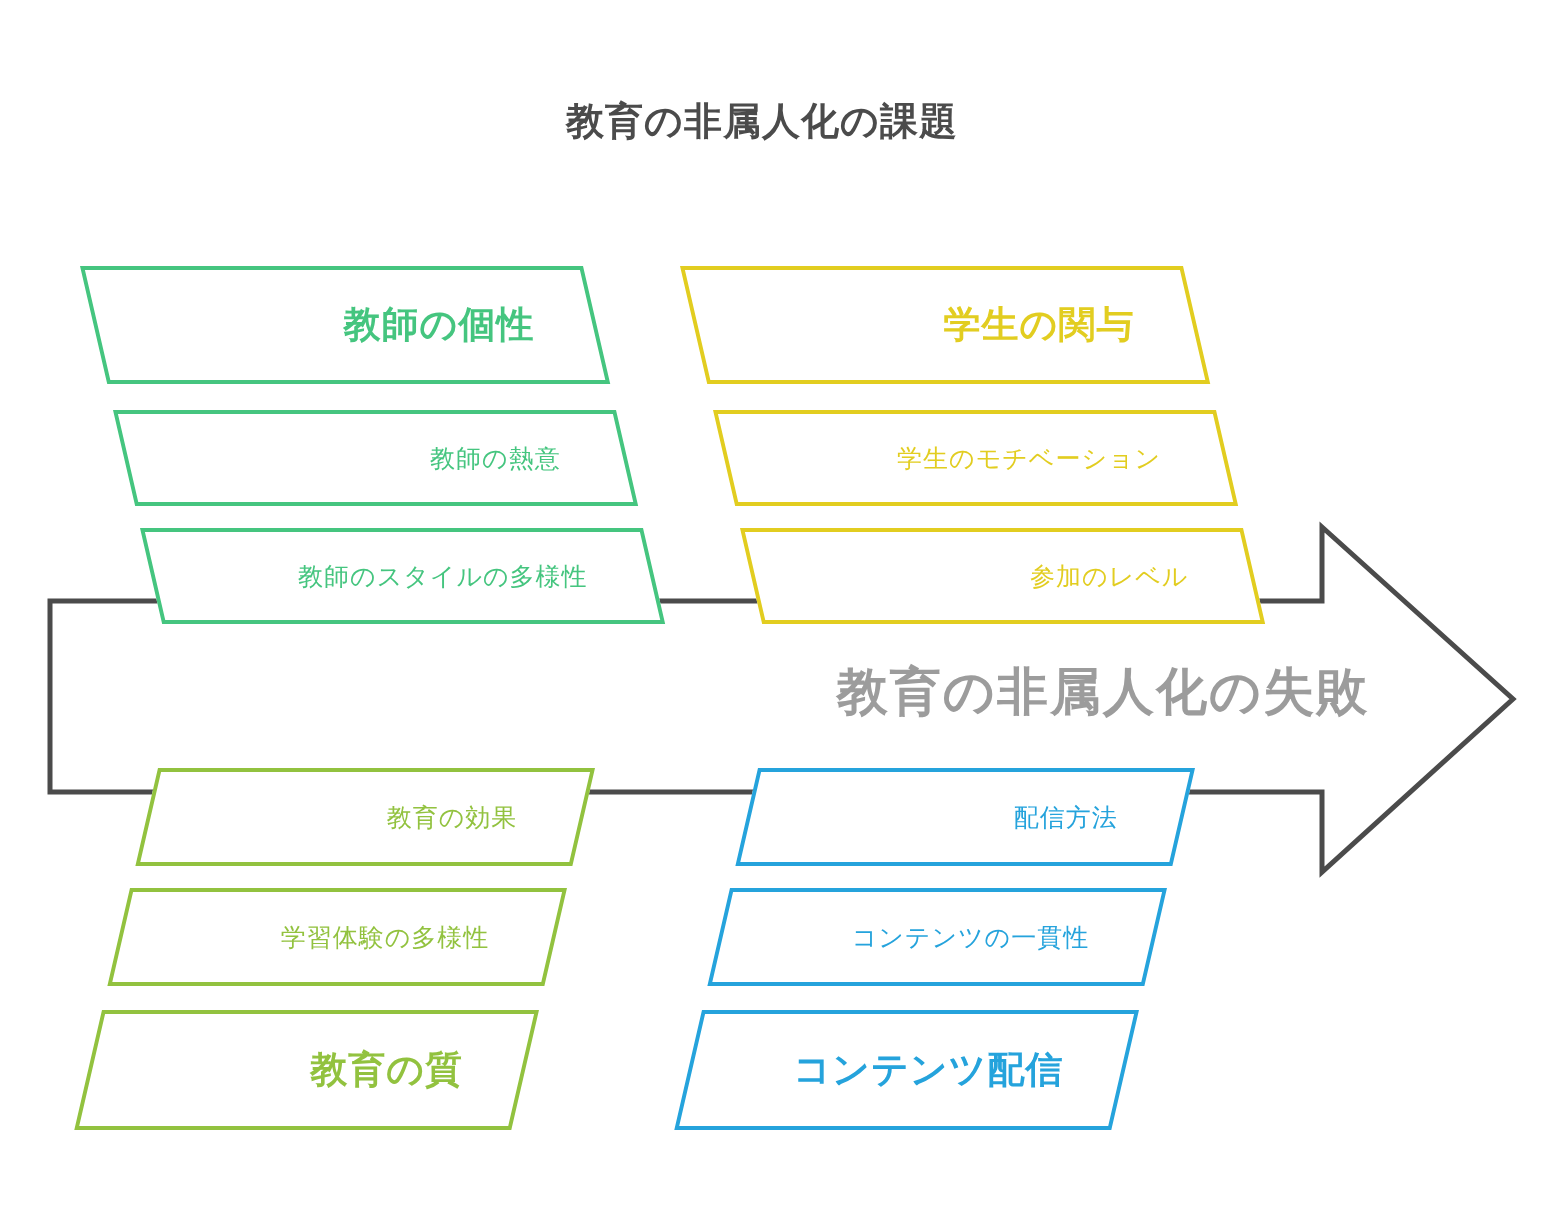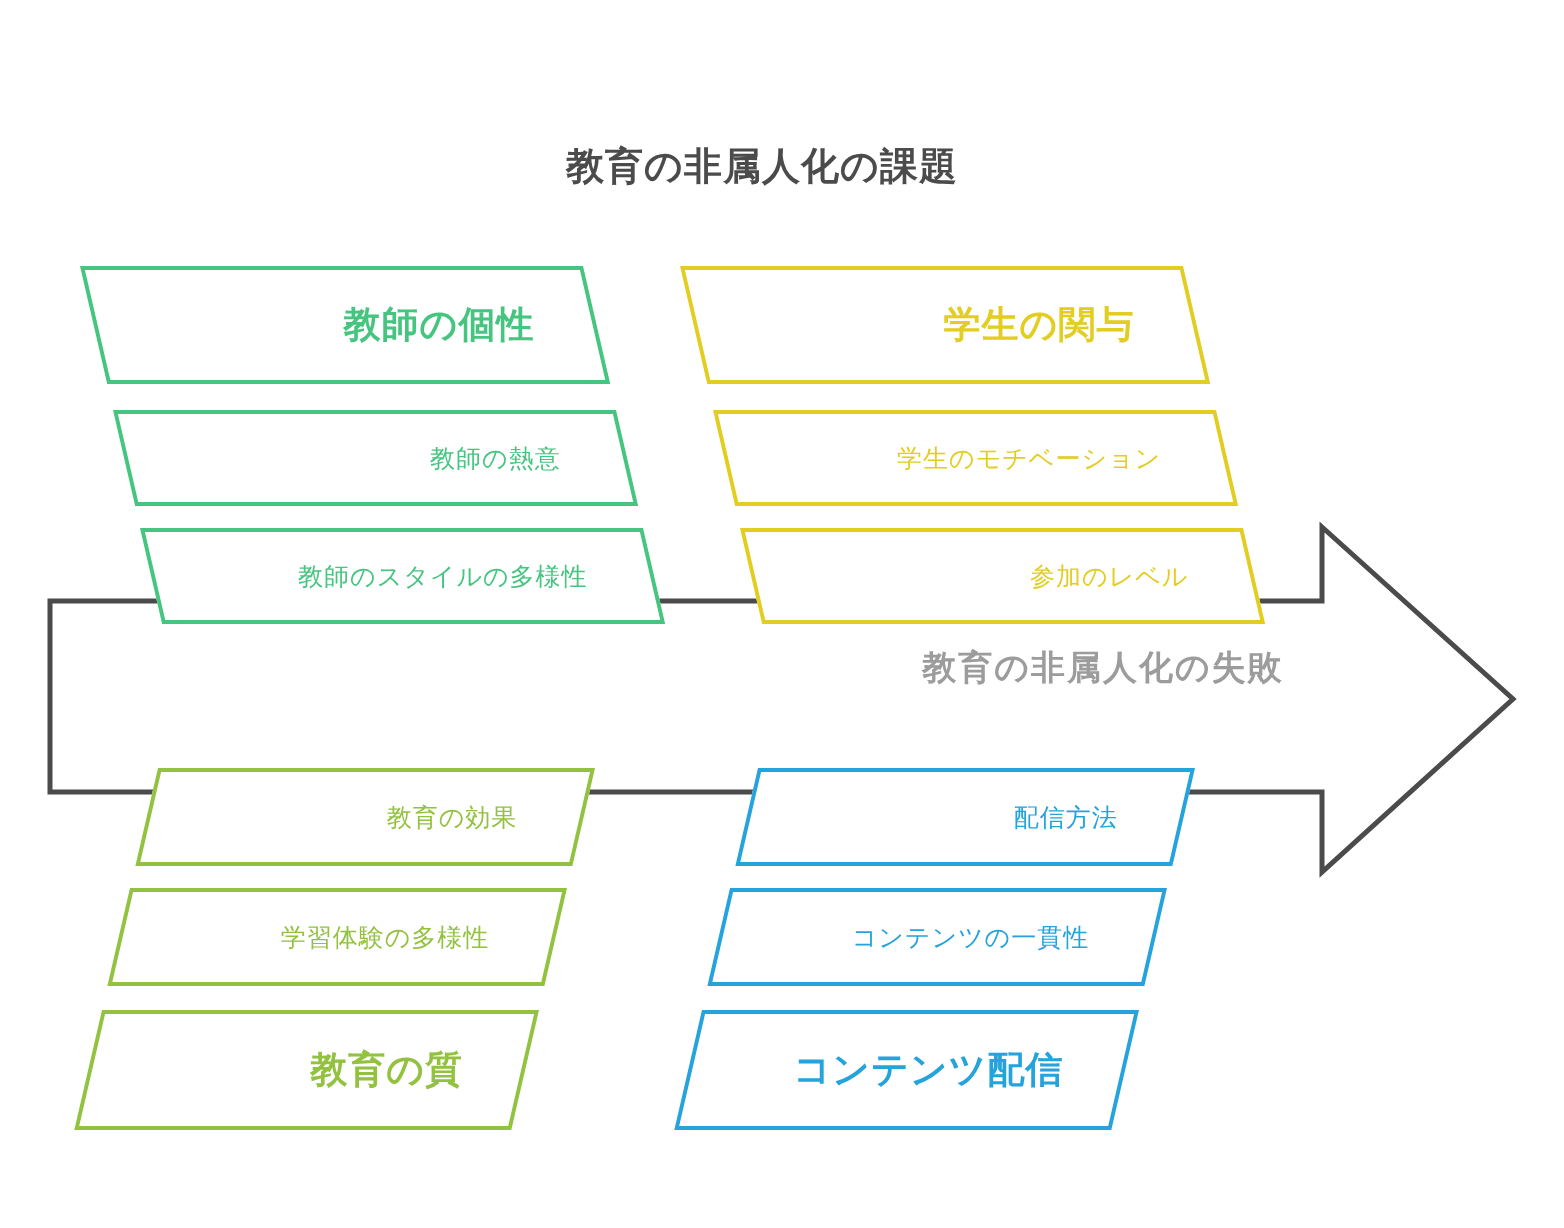--- a/index.html
+++ b/index.html
@@ -17,33 +17,32 @@
   }
   .title {
     position: absolute;
     left: 762px;
     top: 121px;
     transform: translate(-50%, -50%);
     font-size: 38px;
     font-weight: 700;
     letter-spacing: 1px;
     white-space: nowrap;
-    margin-top: 45px;
   }
   .spine {
     position: absolute;
     left: 0;
     top: 0;
   }
   .arrow-label {
     position: absolute;
     left: 1103px;
-    top: 668px;
+    top: 692px;
     transform: translate(-50%, -50%);
-    font-size: 34px;
+    font-size: 51px;
     font-weight: 700;
     letter-spacing: 2px;
     white-space: nowrap;
   }
   .pg {
     position: absolute;
     box-sizing: border-box;
     background: #ffffff;
     border: 4px solid var(--c, #333);
   }

